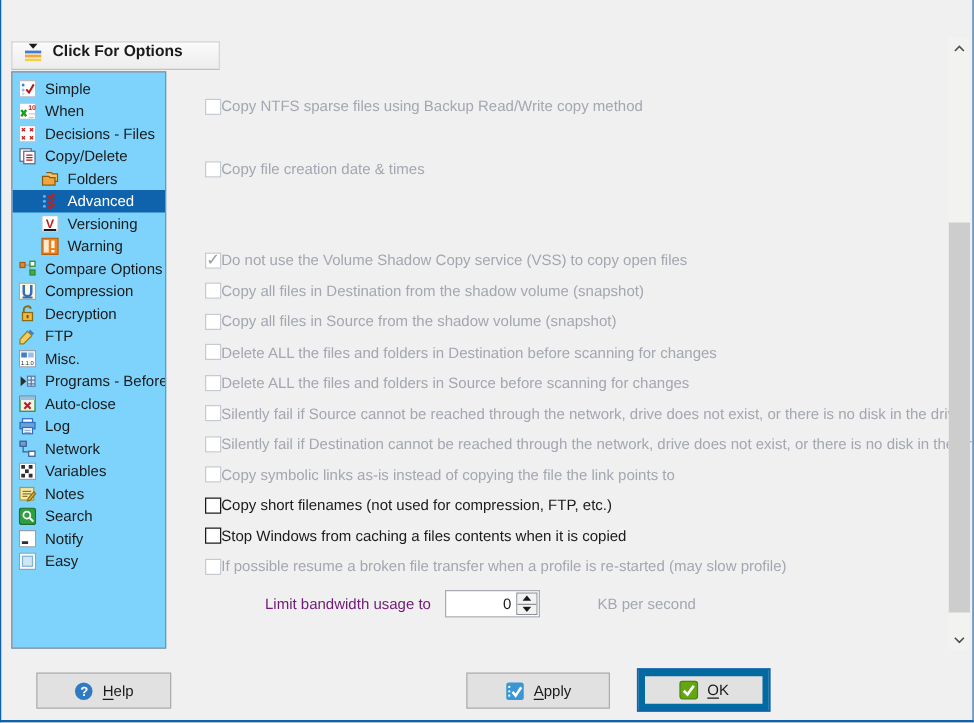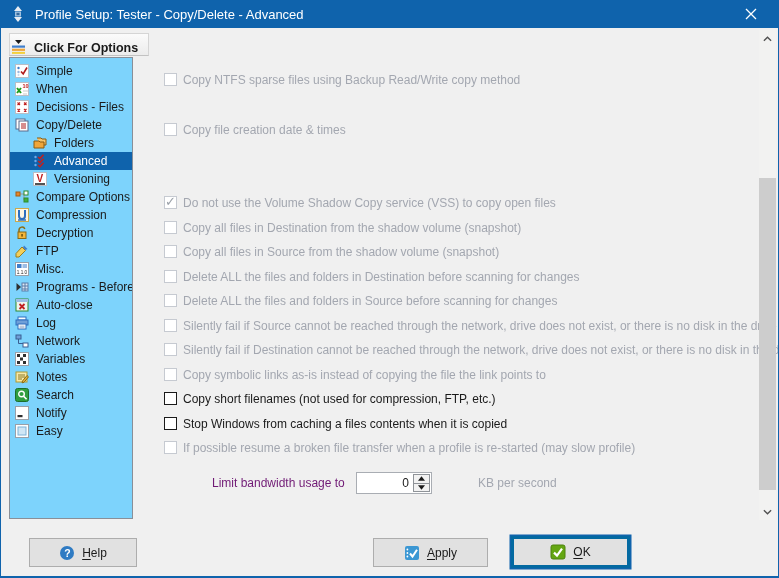--- a/index.html
+++ b/index.html
@@ -10,39 +10,39 @@
     border-left:1px solid #0f63ac; border-right:1px solid #0f63ac; border-bottom:2px solid #0f63ac;
     overflow:hidden;
   }
   
   .titlebar { position:absolute; left:0; top:0; right:0; height:28px; background:#0f63ac;
     display:flex; align-items:center; padding-left:9px; color:#fff; }
   .titlebar .icon { width:16px; height:16px; margin-right:9px; flex:none; }
   .title-text { font-size:13px; flex:1; white-space:nowrap; }
   .close-btn { width:45px; height:28px; display:flex; align-items:center; justify-content:center; cursor:default; }
   
-  .options-button { position:absolute; left:8px; top:33px; width:140px; height:23px;
+  .options-button { position:absolute; left:8px; top:33px; width:167px; height:23px;
     background:linear-gradient(#fbfbfb,#ececec); border:1px solid #d5d5d5; border-bottom-color:#c2c2c2;
-    display:flex; align-items:flex-end; gap:7px; padding-left:1px; font-size:12.5px; font-weight:bold; color:#1a1a1a; }
+    display:flex; align-items:flex-start; gap:7px; padding-left:9px; font-size:12.5px; font-weight:bold; color:#1a1a1a; }
   .options-button .icon { width:16px; height:16px; flex:none; }
   
   .sidebar { position:absolute; left:8px; top:57px; width:124px; height:462px;
     background:#7dd3fc; border:1px solid #898f98; overflow:hidden; padding-top:4px; }
   .side-item { height:18px; display:flex; align-items:center; gap:7px; padding-left:5px; font-size:12px; color:#1a1a1a; white-space:nowrap; }
   .side-item.indent { padding-left:23px;gap:7px; }
   .side-item.selected { background:#0f63ac; color:#fff; }
   .side-item .icon { width:14px; height:14px; flex:none; }
   .icon svg { width:100%; height:100%; display:block; }
   
   .panel { position:absolute; left:163px; top:28px; right:20px; bottom:58px; }
   .opt-group { position:absolute; left:0; right:0; }
   .group-1 { top:45px; }   
   .group-2 { top:95px; }   
   .group-3 { top:168px; }  
-  .opt-row { display:flex; align-items:flex-start; gap:6px; height:24.5px; font-size:12px; color:#1a1a1a; white-space:nowrap; }
+  .opt-row { display:flex; align-items:center; height:24.5px; font-size:12px; color:#1a1a1a; white-space:nowrap; }
   .opt-row.disabled { color:#a3a7b0; }
   .checkbox { width:13px; height:13px; background:#fff; border:1.5px solid #1a1a1a; flex:none; position:relative; }
   .opt-row.disabled .checkbox { border:1px solid #c6cad1; }
   .checkbox.checked::after { content:"\2713"; position:absolute; left:0px; top:-3px; font-size:13px; color:#9aa0a8; }
   
   .bandwidth-row { position:absolute; left:0; top:444px;  display:flex; align-items:center; font-size:12px; }
   .bw-label { width:144px; color:#701a75;margin-left:48px; }
   .spinbox { width:76px; height:22px; background:#fff; border:1px solid #a9adb3; display:flex; align-items:stretch; }
   .spin-input { flex:1; border:none; outline:none; text-align:right; font-size:12px; padding-right:3px;
     font-family:"Liberation Sans",sans-serif; color:#1a1a1a; background:transparent; width:50px; }
@@ -57,47 +57,29 @@
   .sb-up { top:0; } .sb-down { bottom:0; }
   .sb-btn svg { width:9px; height:6px; display:block; }
   .sb-thumb { position:absolute; left:0; top:148px; width:17px; height:312px; background:#cdcdcd; }
   
   .footer-btn { position:absolute; top:538px; height:29px; background:#e1e1e1; border:1px solid #adadad;
     display:flex; align-items:center; justify-content:center; gap:7px; font-size:12px; color:#1a1a1a;
     font-family:"Liberation Sans",sans-serif; }
   .footer-btn .icon { width:16px; height:16px; flex:none; }
   .btn-help { left:28px; width:108px; }
   .btn-apply { left:372px; width:115px; }
-  .btn-ok { left:510px; top:536px; width:119px; height:32px; border:3px solid #0369a1; box-shadow:0 0 0 1.5px #0f63ac; }
+  .btn-ok { left:510px; top:536px; width:104px; height:32px; border:5px solid #0369a1; box-shadow:0 0 0 1.5px #0f63ac; }
   .btn-cancel { left:650px; width:113px;margin-top:40px; }
   .footer-btn u { text-underline-offset:2px; }
 </style>
 </head>
 <body>
 
 <div class="window">
 
-  <div class="titlebar">
-    <span class="icon">
-        <svg viewBox="0 0 16 16">
-          <path d="M8 0l4 5H4z" fill="#e8edf3"></path>
-          <path d="M8 16l-4-5h8z" fill="#e8edf3"></path>
-          <rect x="5" y="5.5" width="6" height="5" fill="#9fc0de"></rect>
-          <rect x="6.5" y="6.8" width="3" height="2.4" fill="#35689c"></rect>
-        </svg>
-      </span>
-    <span class="title-text">Profile Setup: Tester - Copy/Delete - Advanced</span>
-    <span class="close-btn">
-      <span class="icon" style="width:12px;height:12px;">
-          <svg viewBox="0 0 12 12">
-            <path d="M1 1l10 10M11 1L1 11" stroke="#fff" stroke-width="1.3"></path>
-          </svg>
-        </span>
-    </span>
-  </div>
 
   <div class="options-button">
     <span class="icon">
         <svg viewBox="0 0 16 16">
           <path d="M4 1h7l-3.5 4z" fill="#1a1a1a"></path>
           <rect x="1" y="6.5" width="13" height="2.2" fill="#3f7ecb"></rect>
           <rect x="1" y="9.7" width="13" height="2.2" fill="#f0a63a"></rect>
           <rect x="1" y="12.9" width="13" height="2" fill="#f3d03c"></rect>
         </svg>
       </span>
@@ -178,20 +160,31 @@
       </div>
       <div class="side-item indent">
         <span class="icon">
           <svg viewBox="0 0 14 14">
             <rect x="0.5" y="0.5" width="13" height="13" fill="#fff" stroke="#b9bec6"></rect>
             <text x="3.5" y="10" font-size="10" font-weight="bold" fill="#c02020">V</text>
             <path d="M2 12h10" stroke="#1a1a1a" stroke-width="1.5"></path>
           </svg>
         </span>
         <span>Versioning</span>
+      </div>
+      <div class="side-item indent">
+        <span class="icon">
+          <svg viewBox="0 0 14 14">
+            <rect x="0.5" y="0.5" width="13" height="13" fill="#f07f16" stroke="#b85d08"></rect>
+            <rect x="2" y="2" width="4" height="10" fill="#fde9d2"></rect>
+            <rect x="8" y="2.5" width="2.6" height="6" fill="#fff"></rect>
+            <rect x="8" y="10" width="2.6" height="2" fill="#fff"></rect>
+          </svg>
+        </span>
+        <span>Warning</span>
       </div>
       <div class="side-item">
         <span class="icon">
           <svg viewBox="0 0 14 14">
             <path d="M5 4h4M9 4v6M9 10h0" stroke="#999" fill="none"></path>
             <rect x="1" y="2" width="4" height="4" fill="#e8872a" stroke="#a35c12"></rect>
             <rect x="9" y="1" width="4" height="4" fill="#fff" stroke="#2e8b2e"></rect>
             <rect x="9" y="8" width="4" height="4" fill="#3faf3f" stroke="#2e8b2e"></rect>
           </svg>
         </span>

